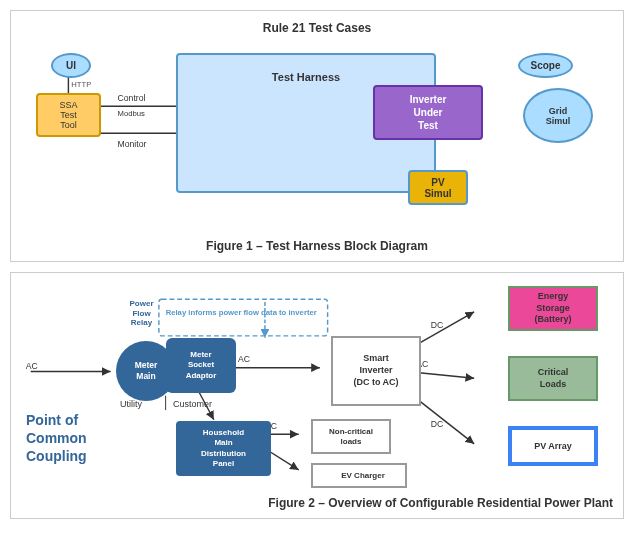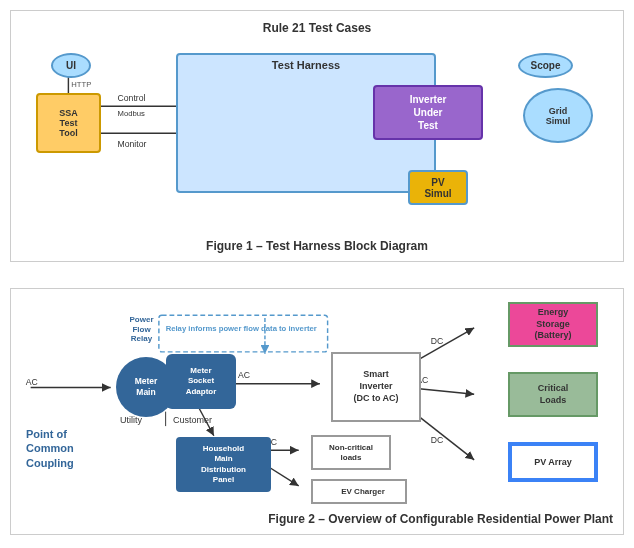--- a/index.html
+++ b/index.html
@@ -7,21 +7,21 @@
       font-family: Arial, sans-serif;
       background: #fff;
       width: 634px;
       min-height: 548px;
       padding: 10px;
     }
 
     .page-container {
       display: flex;
       flex-direction: column;
-      gap: 26px;
+      gap: 10px;
     }
 
     
     .figure1-container {
       border: 1px solid #ccc;
       padding: 10px 15px 8px 15px;
       background: #fff;
       position: relative;
     }
 
@@ -48,21 +48,21 @@
       height: 140px;
       background: #cce5ff;
       border: 2px solid #5599cc;
       border-radius: 4px;
     }
     .test-harness-label {
       text-align: center;
       font-size: 11px;
       font-weight: bold;
       color: #333;
-      padding-top: 4px;
+      padding-top: 16px;
     }
 
     
     .inverter-box {
       position: absolute;
       left: 195px;
       top: 30px;
       width: 110px;
       height: 55px;
       background: #9966cc;
@@ -98,29 +98,29 @@
       text-align: center;
       color: #333;
     }
 
     
     .ssa-box {
       position: absolute;
       left: 10px;
       top: 50px;
       width: 65px;
-      height: 60px;
+      height: 44px;
       background: #ffcc66;
       border: 2px solid #cc9900;
       border-radius: 4px;
       display: flex;
       align-items: center;
       justify-content: center;
       font-size: 9px;
-      font-weight: bold;
+      font-weight: normal;
       text-align: center;
       color: #333;
     }
 
     
     .ui-ellipse {
       position: absolute;
       left: 25px;
       top: 10px;
       width: 40px;
@@ -591,21 +591,21 @@
         <span style="white-space:pre-line;">Non-critical
 loads</span>
       </div>
 
       <div class="ev-charger-box">
         <span>EV Charger</span>
       </div>
 
       <div class="d2-label" style="left:99px;top:118px;">Utility</div>
       <div class="d2-label" style="left:152px;top:118px;">Customer</div>
-      <div class="d2-label-blue" style="left:5px;top:130px;width:90px;font-size:11px;line-height:1.3;">
+      <div class="d2-label-blue" style="left:5px;top:130px;width:90px;font-size:14px;line-height:1.3;">
         <span style="white-space:pre-line;">Point of Common
 Coupling</span>
       </div>
 
     </div>
 
     <div class="figure2-caption">Figure 2 – Overview of Configurable Residential Power Plant</div>
   </div>
 
 </div>

